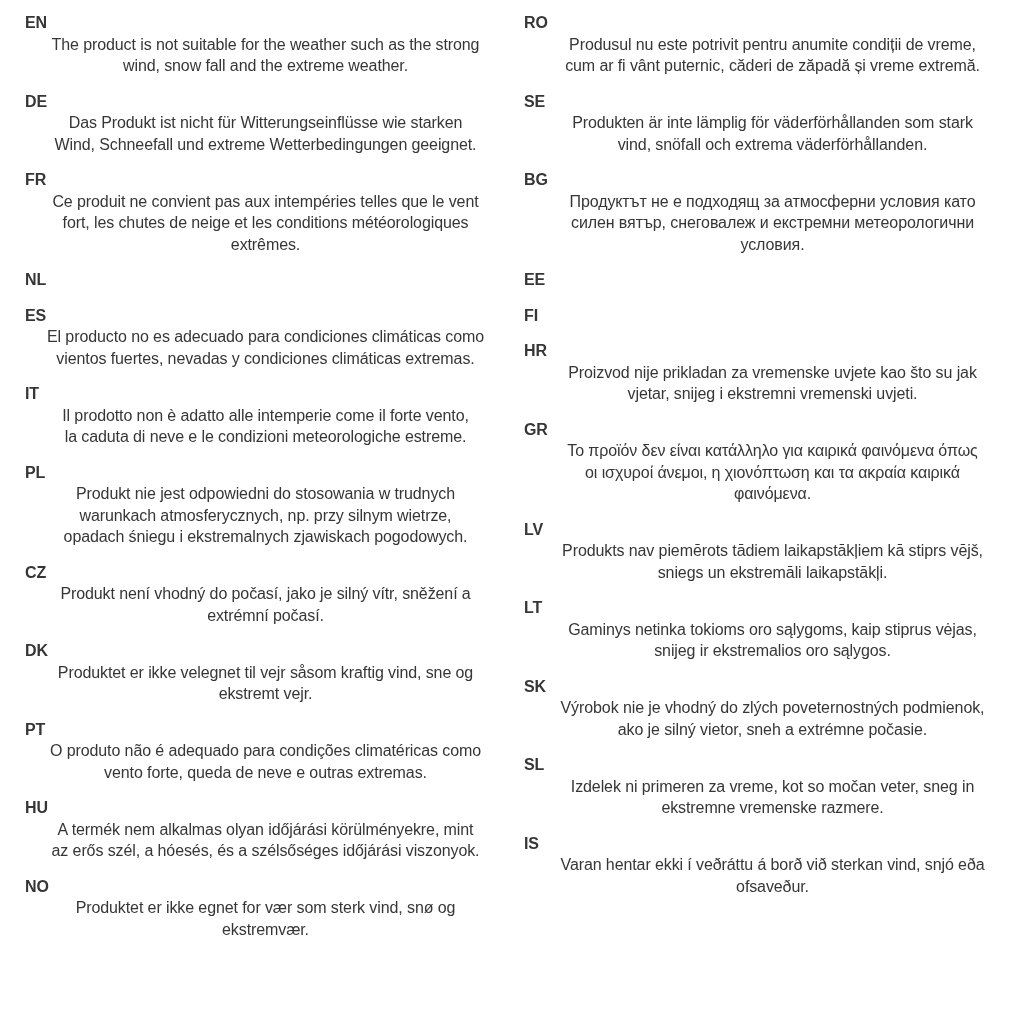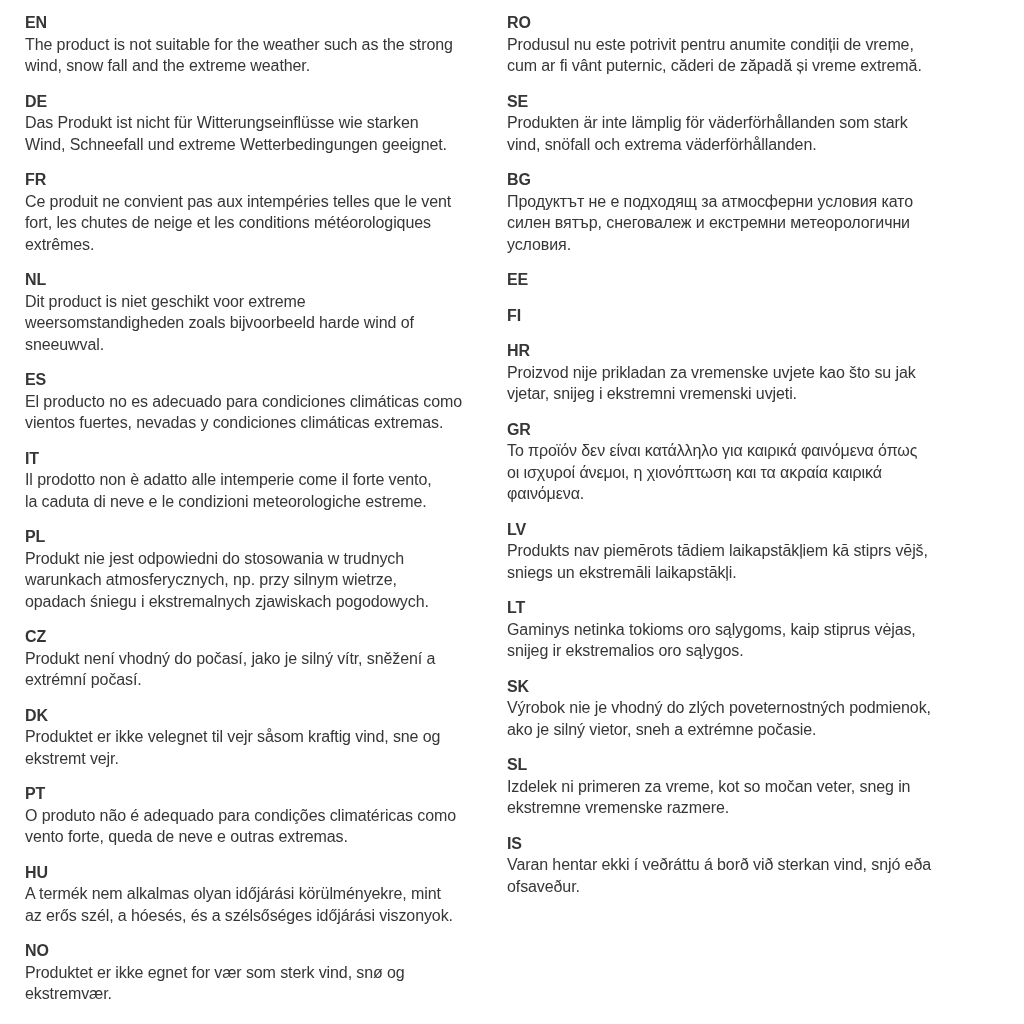--- a/index.html
+++ b/index.html
@@ -22,30 +22,31 @@
     letter-spacing: -0.1px;
     color: #363636;
     border-radius: 25px;
   }
   .col {
     width: 481px;
     flex: 0 0 auto;
   }
   .col-right {
     width: 497px;
-    margin-left: 1px;
+    margin-left: 18px;
   }
   .block {
     margin-bottom: 14px;
   }
   .code {
     font-weight: bold;
   }
   .text {
     white-space: pre-line;
+    text-align: center;
   }
 </style>
 </head>
 <body>
 
 <div class="page">
   <div class="col">
   <div class="block">
     <div class="code">EN</div>
     <div class="text">The product is not suitable for the weather such as the strong
@@ -60,23 +61,20 @@
 
   <div class="block">
     <div class="code">FR</div>
     <div class="text">Ce produit ne convient pas aux intempéries telles que le vent
 fort, les chutes de neige et les conditions météorologiques
 extrêmes.</div>
   </div>
 
   <div class="block">
     <div class="code">NL</div>
-    <div class="text">Dit product is niet geschikt voor extreme
-weersomstandigheden zoals bijvoorbeeld harde wind of
-sneeuwval.</div>
   </div>
 
   <div class="block">
     <div class="code">ES</div>
     <div class="text">El producto no es adecuado para condiciones climáticas como
 vientos fuertes, nevadas y condiciones climáticas extremas.</div>
   </div>
 
   <div class="block">
     <div class="code">IT</div>

